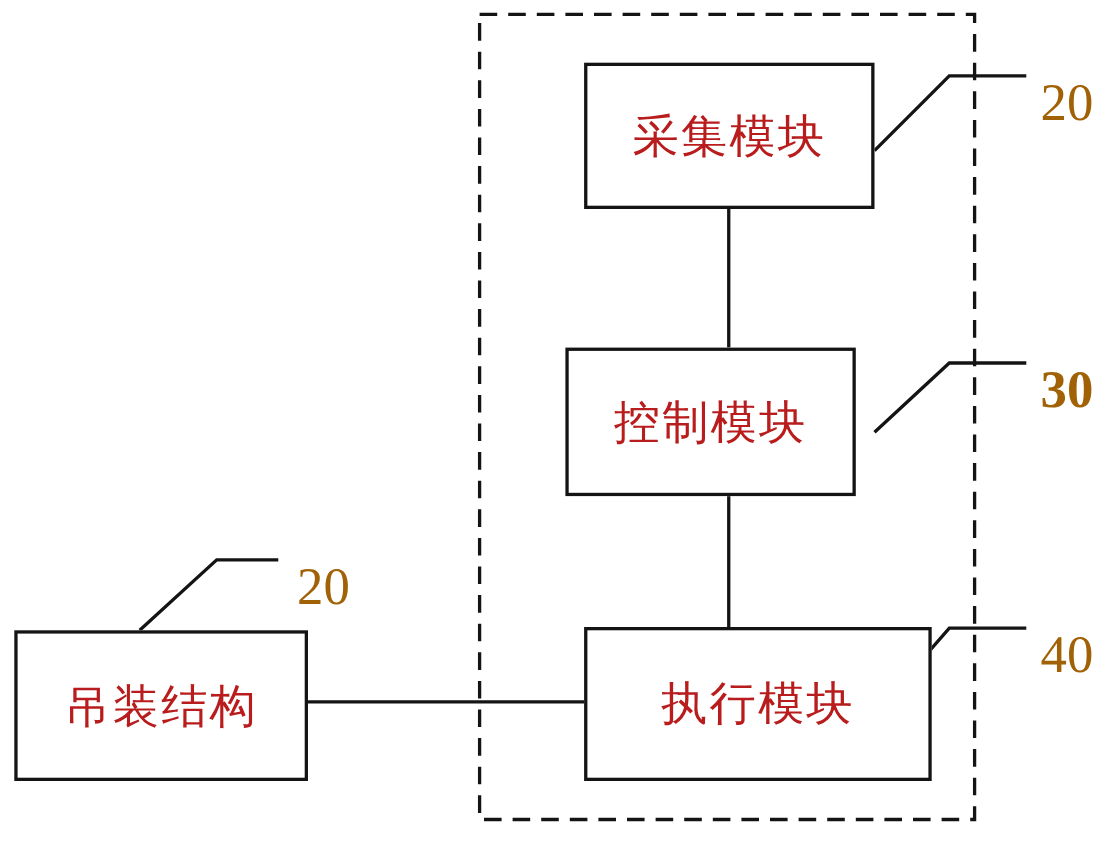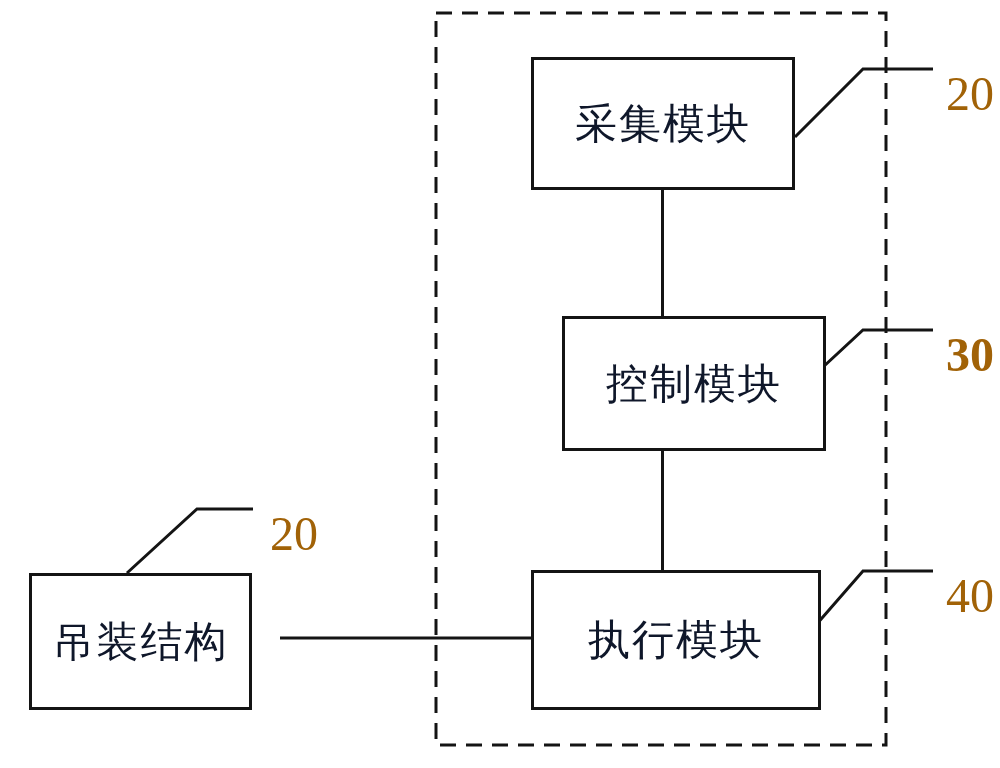--- a/index.html
+++ b/index.html
@@ -34,40 +34,40 @@
     position: absolute;
     box-sizing: border-box;
     border: 3px solid #141414;
     background: #ffffff;
     display: flex;
     align-items: center;
     justify-content: center;
   }
   .box span {
     font-size: 42px;
-    color: #0f172a;
+    color: #b91c1c;
     letter-spacing: 2px;
     white-space: nowrap;
   }
   .ref {
     position: absolute;
     font-size: 48px;
     color: #a16207;
     display: flex;
     align-items: center;
     justify-content: center;
     width: 56px;
     height: 46px;
     margin-top: 24px;
   }
   
   .box-collection { left: 531px; top: 57px;  width: 264px; height: 133px; }
-  .box-control    { left: 562px; top: 316px; width: 264px; height: 135px; }
-  .box-execution  { left: 531px; top: 570px; width: 290px; height: 140px; }
-  .box-hoisting   { left: 29px;  top: 573px; width: 223px; height: 137px; }
+  .box-control    { left: 514px; top: 316px; width: 264px; height: 135px; }
+  .box-execution  { left: 531px; top: 570px; width: 316px; height: 140px; }
+  .box-hoisting   { left: 13px;  top: 573px; width: 267px; height: 137px; }
   
   .ref-20 { left: 942px; top: 46px; }
   .ref-30 { left: 942px; top: 307px; font-weight: bold; }
   .ref-40 { left: 942px; top: 548px; }
   .ref-10 { left: 266px; top: 486px; }
 </style>
 </head>
 <body>
 
 <div class="canvas">

